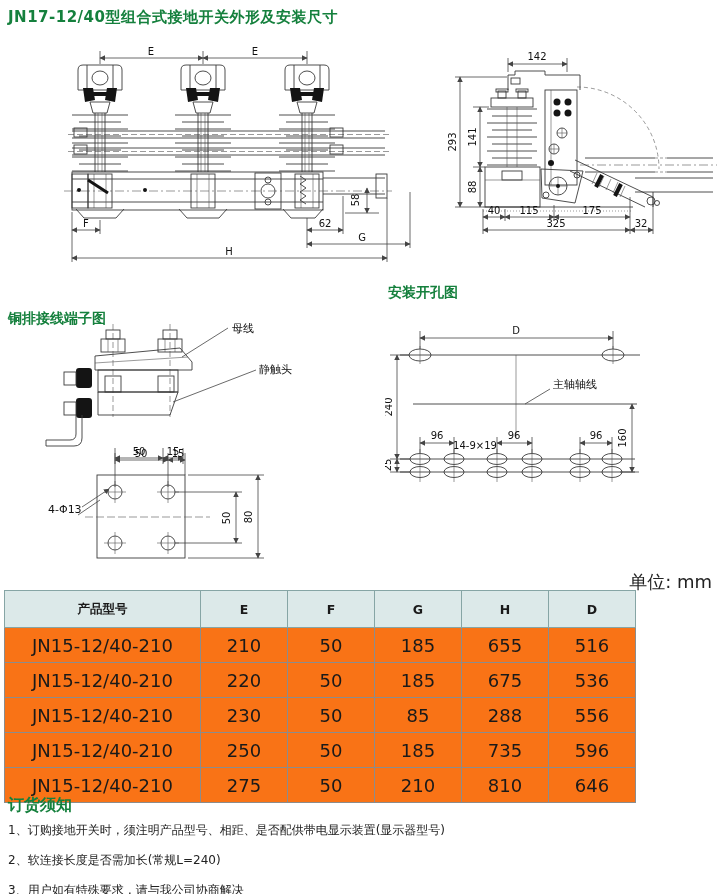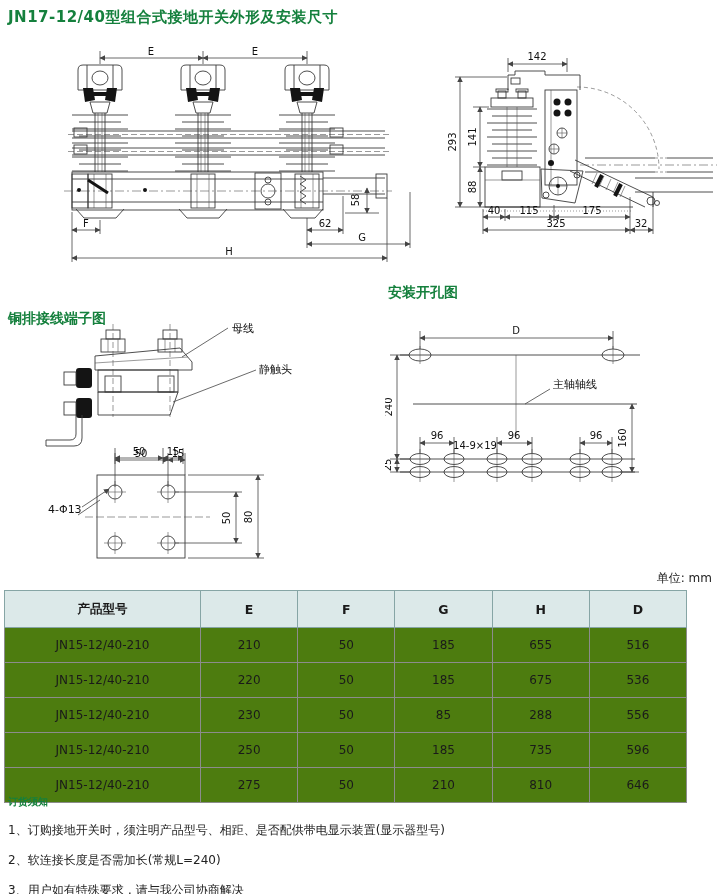--- a/index.html
+++ b/index.html
@@ -5,38 +5,38 @@
   html,body{margin:0;padding:0;}
   body{
     width:720px;height:894px;background:#ffffff;position:relative;
     font-family:"DejaVu Sans","Liberation Sans",sans-serif;color:#222;overflow:hidden;
   }
   .abs{position:absolute;}
   .heading{color:#15803d;font-weight:bold;}
   #doc-title{left:8px;top:8px;font-size:15px;letter-spacing:.5px;}
   #terminal-heading{left:8px;top:284px;font-size:14px;margin-top:26px;}
   #mounting-heading{left:388px;top:284px;font-size:14px;}
-  #ordering-heading{left:8px;top:795px;font-size:10px;}
-  #unit-label{top:570px;right:8px;font-size:12px;color:#222;}
+  #ordering-heading{left:8px;top:795px;font-size:16px;}
+  #unit-label{top:570px;right:8px;font-size:18px;color:#222;}
   
   svg .ln{fill:none;stroke:#3a3a3a;stroke-width:.9;}
   svg .thin{fill:none;stroke:#555;stroke-width:.6;}
   svg .dm{fill:none;stroke:#444;stroke-width:.8;}
   svg .dk{fill:#141414;stroke:none;}
   svg text{font-family:"DejaVu Sans","Liberation Sans",sans-serif;}
   svg text.dt{font-size:10px;fill:#111;text-anchor:middle;}
   svg text.cn{font-size:11px;fill:#111;text-anchor:start;}
   
-  #spec-table{left:4px;top:590px;width:683px;border-collapse:collapse;table-layout:fixed;border-radius:21px;}
+  #spec-table{left:4px;top:590px;width:632px;border-collapse:collapse;table-layout:fixed;border-radius:21px;}
   #spec-table th{
     background:#dce9e9;border:1px solid #86a5a5;font-size:12.5px;font-weight:bold;
     height:34px;text-align:center;color:#1a1a1a;
   }
   #spec-table td{
-    border:1px solid #8c8c8c;font-size:12px;height:32px;text-align:center;color:#1a1a1a;background:#4d7c0f;
+    border:1px solid #8c8c8c;font-size:18px;height:32px;text-align:center;color:#1a1a1a;background:#f97316;
   }
   #spec-table col.c-model{width:196px;}
   
   #ordering-notes{left:8px;top:822px;font-size:12px;color:#222;}
   #ordering-notes .note-line{margin-bottom:13px;white-space:nowrap;}
 </style>
 </head>
 <body>
 
 <div class="abs heading" id="doc-title">JN17-12/40型组合式接地开关外形及安装尺寸</div>

